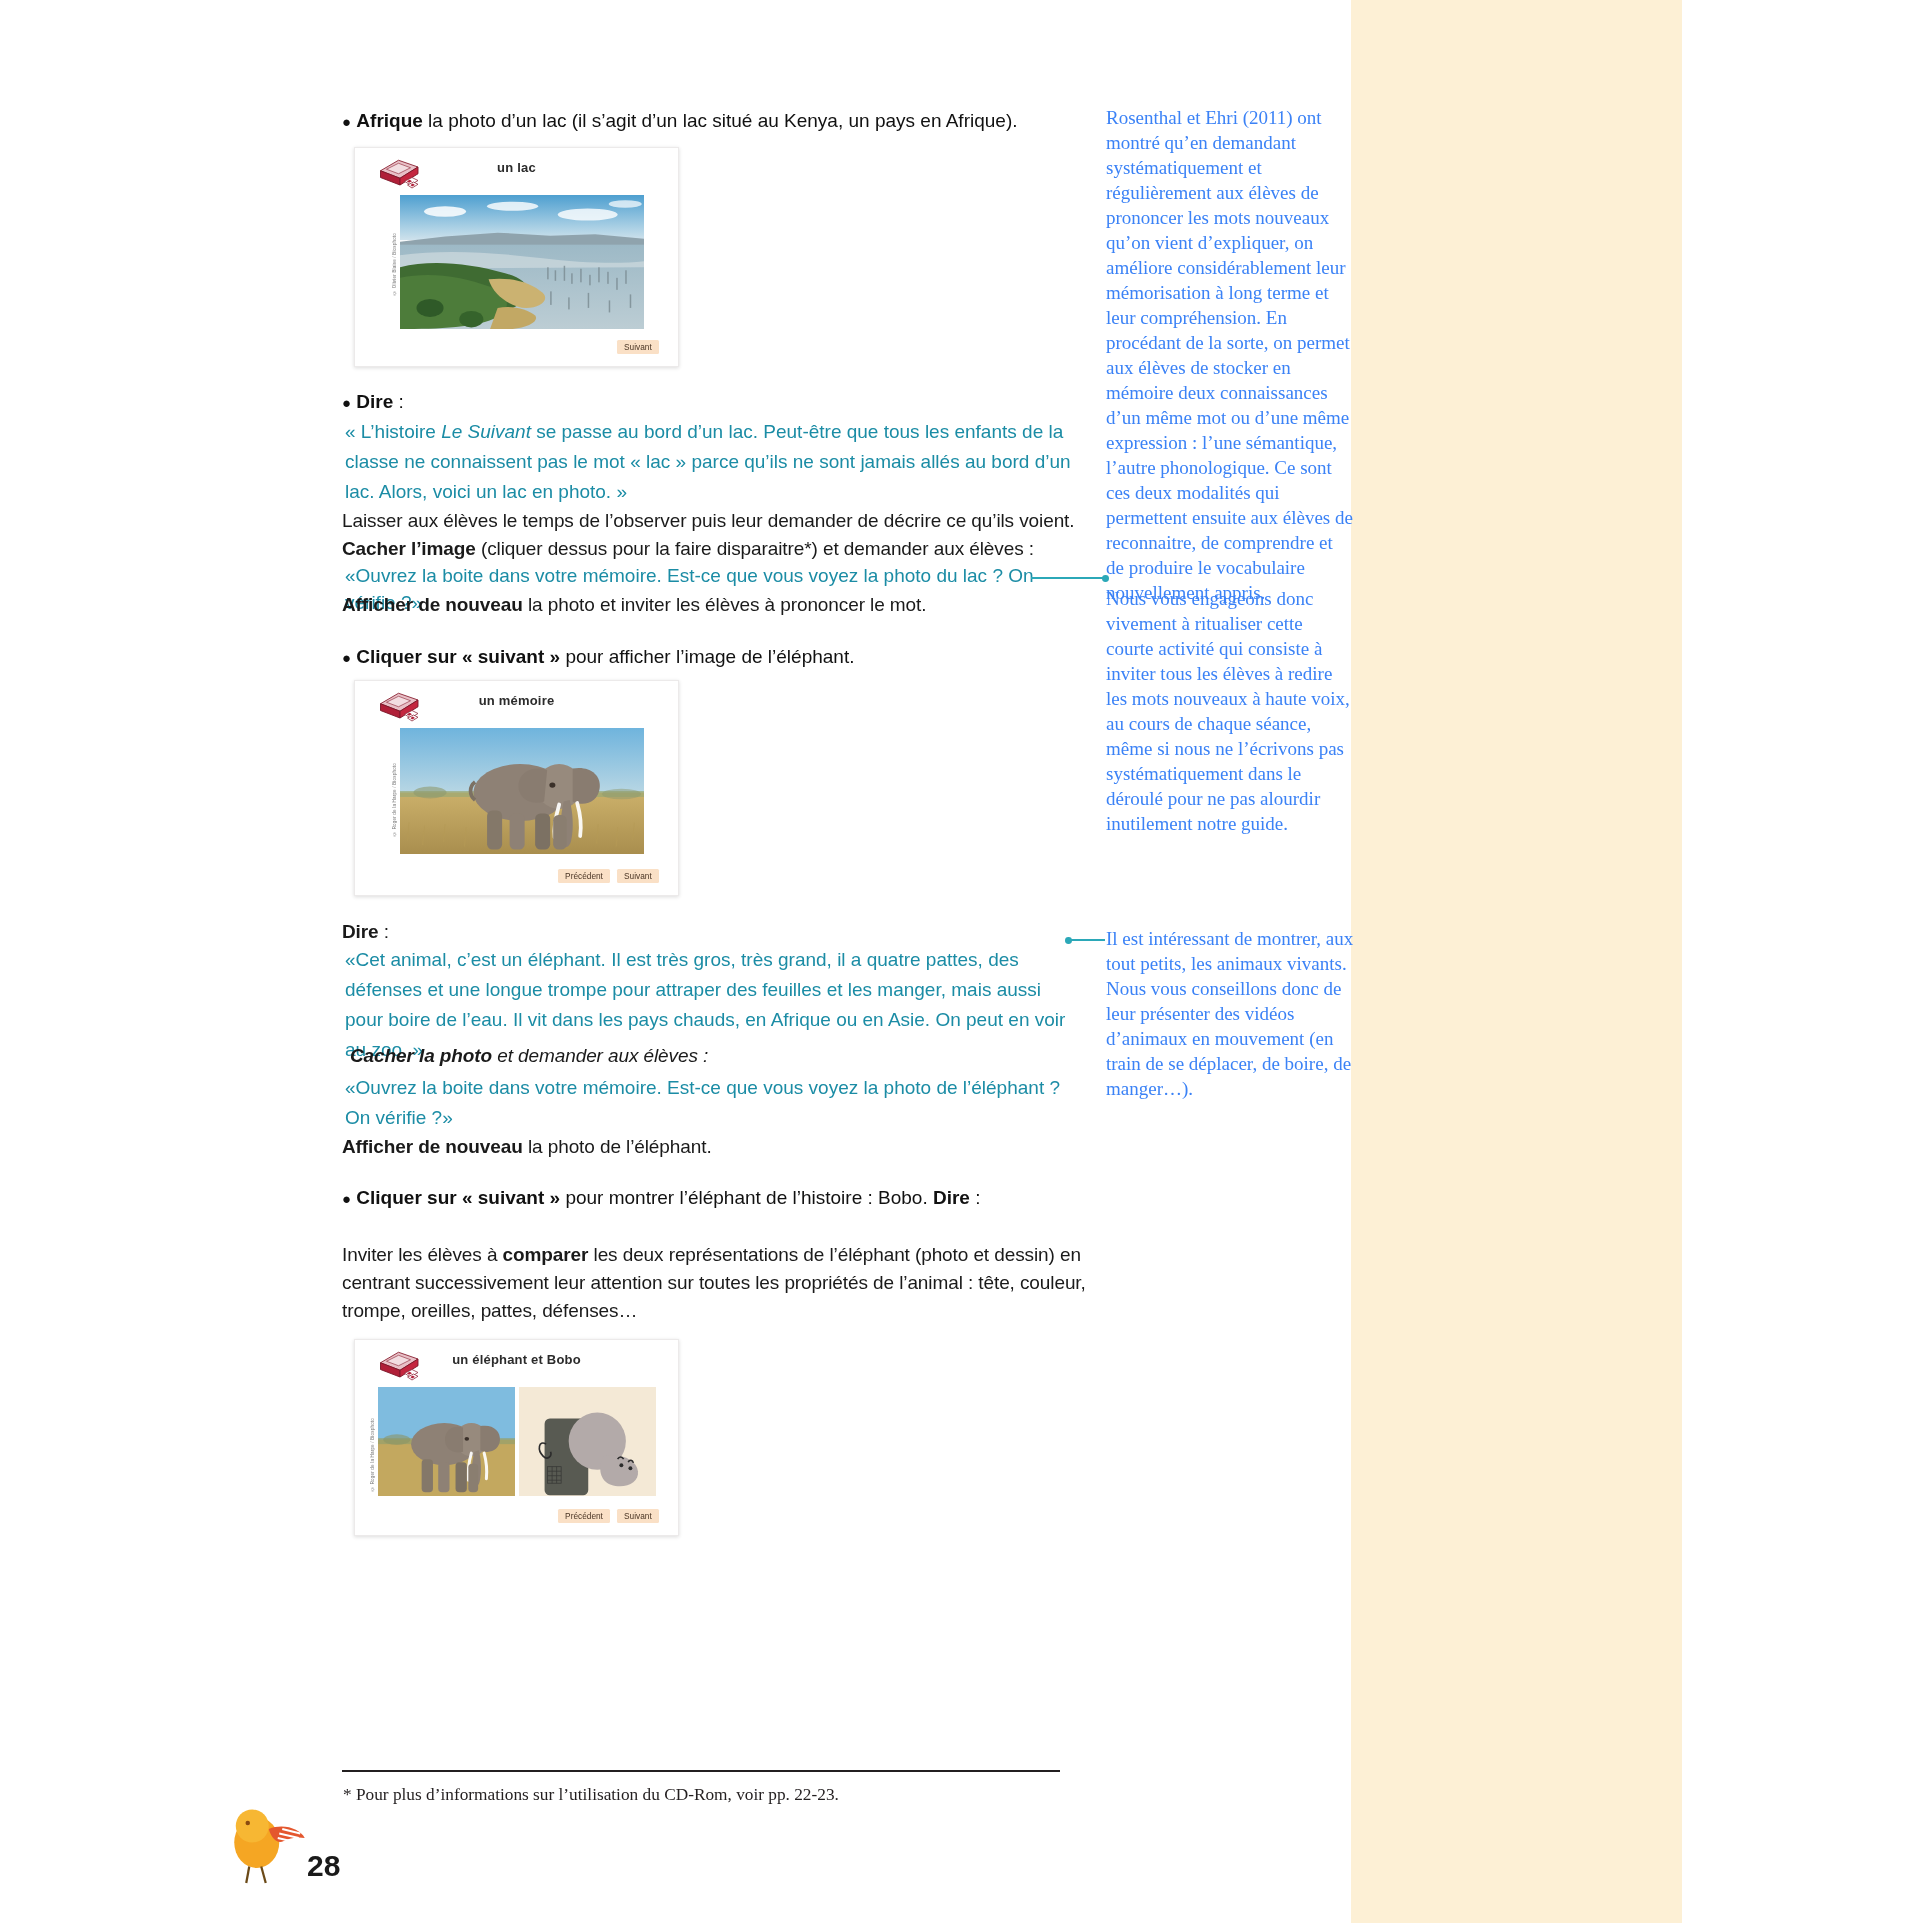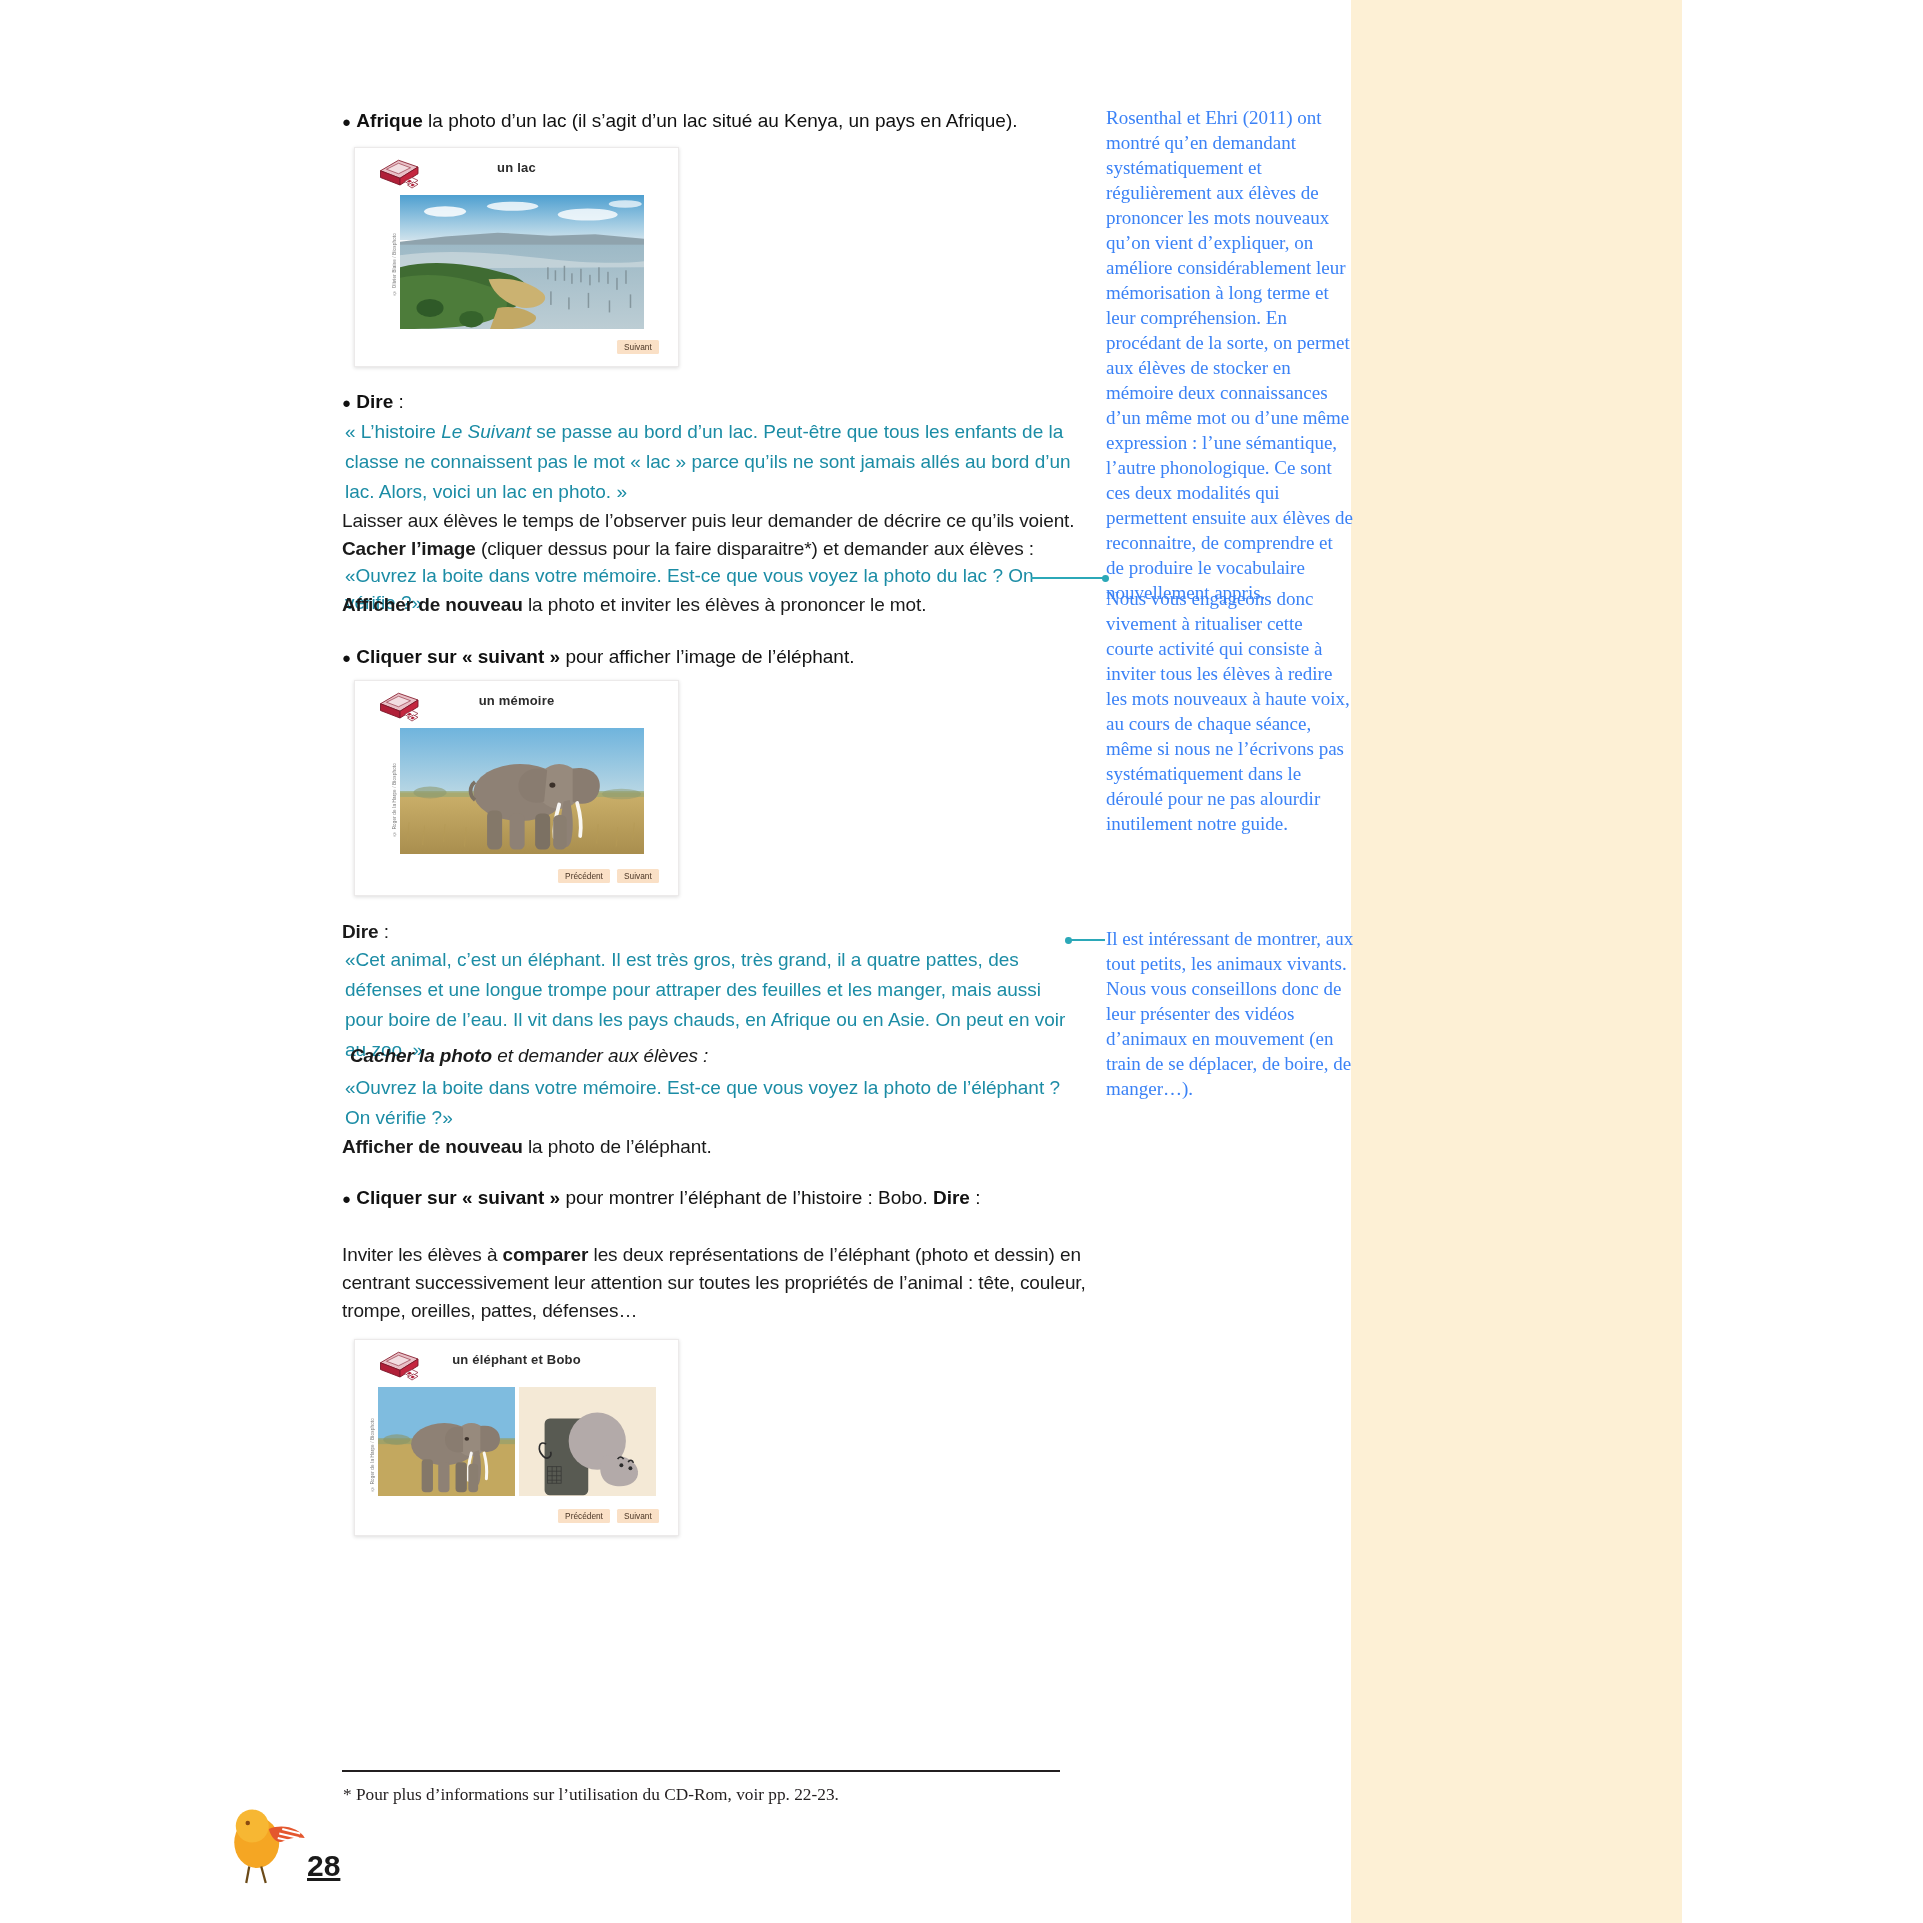--- a/index.html
+++ b/index.html
@@ -107,21 +107,21 @@
   #foot-rule{
     position:absolute;left:342px;top:1770px;width:718px;height:2.3px;background:#231f20;
   }
   #footnote{
     position:absolute;left:343px;top:1785px;width:751px;
     font-family:"Liberation Serif",serif;font-size:17.3px;color:#231f20;
   }
   #page-num{
     position:absolute;left:307px;top:1849px;
     font-family:"Liberation Sans",sans-serif;
-    font-weight:bold;font-size:30px;color:#1a1a1a;text-decoration:underline;
+    font-weight:bold;font-size:30px;color:#1a1a1a;
   }
   #chick{position:absolute;left:225px;top:1796px;width:83px;height:90px;}
 </style>
 </head>
 <body>
 
 <div id="page">
 
   <div id="margin-band"></div>
   <div id="right-white"></div>

